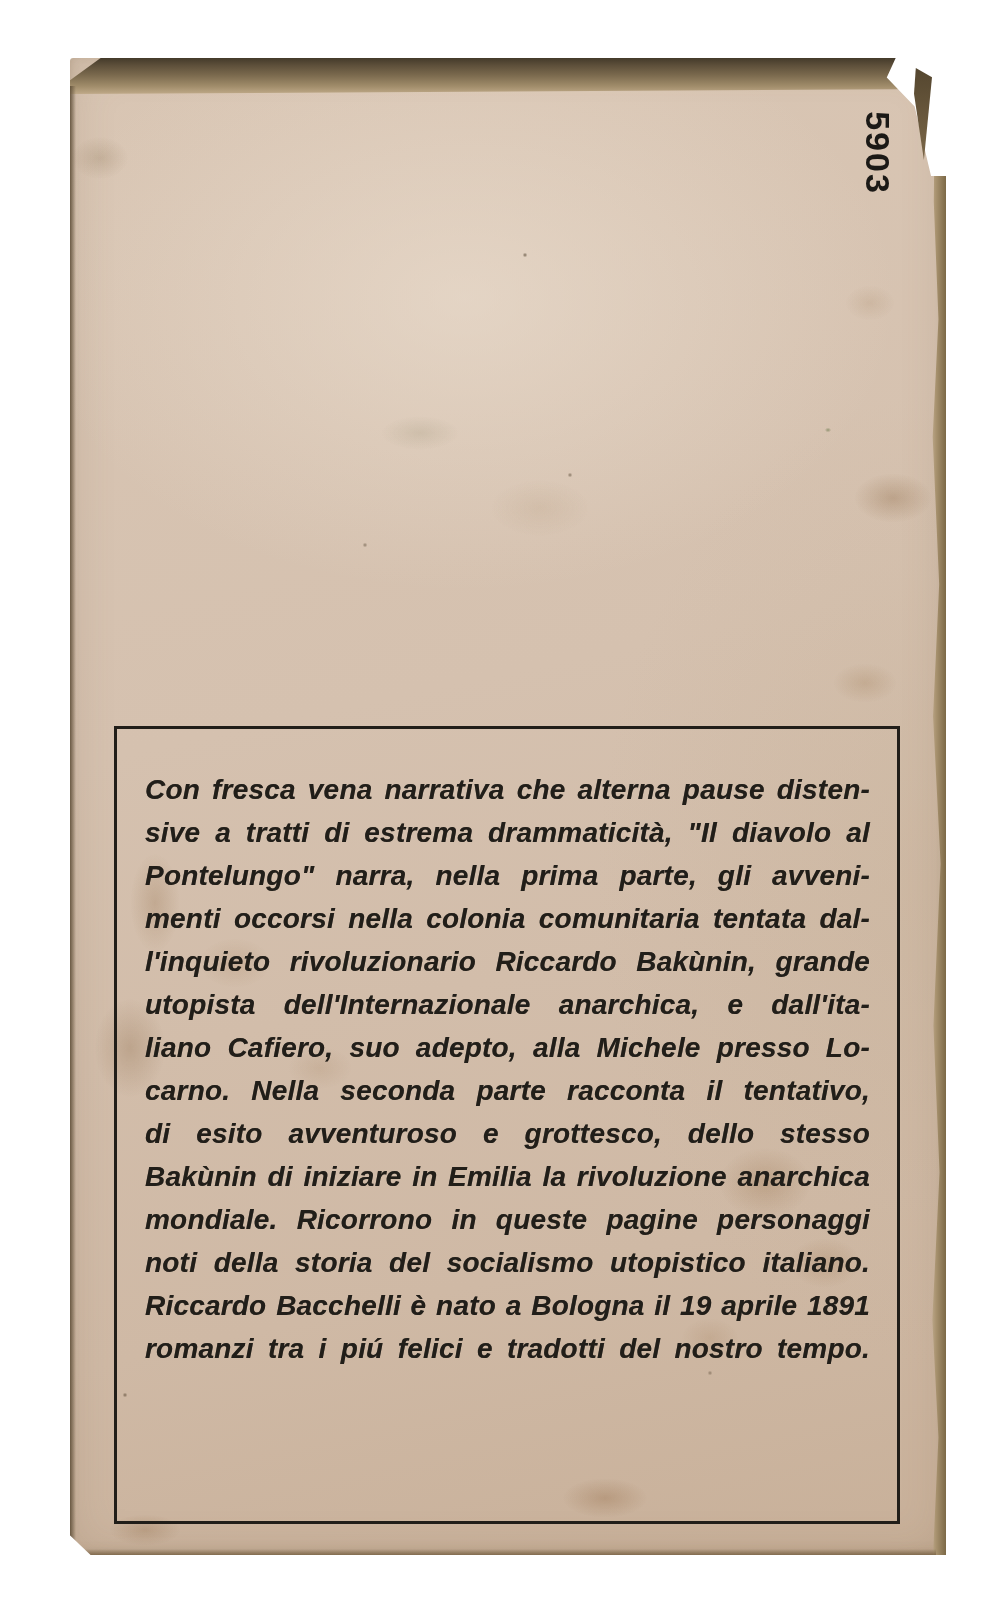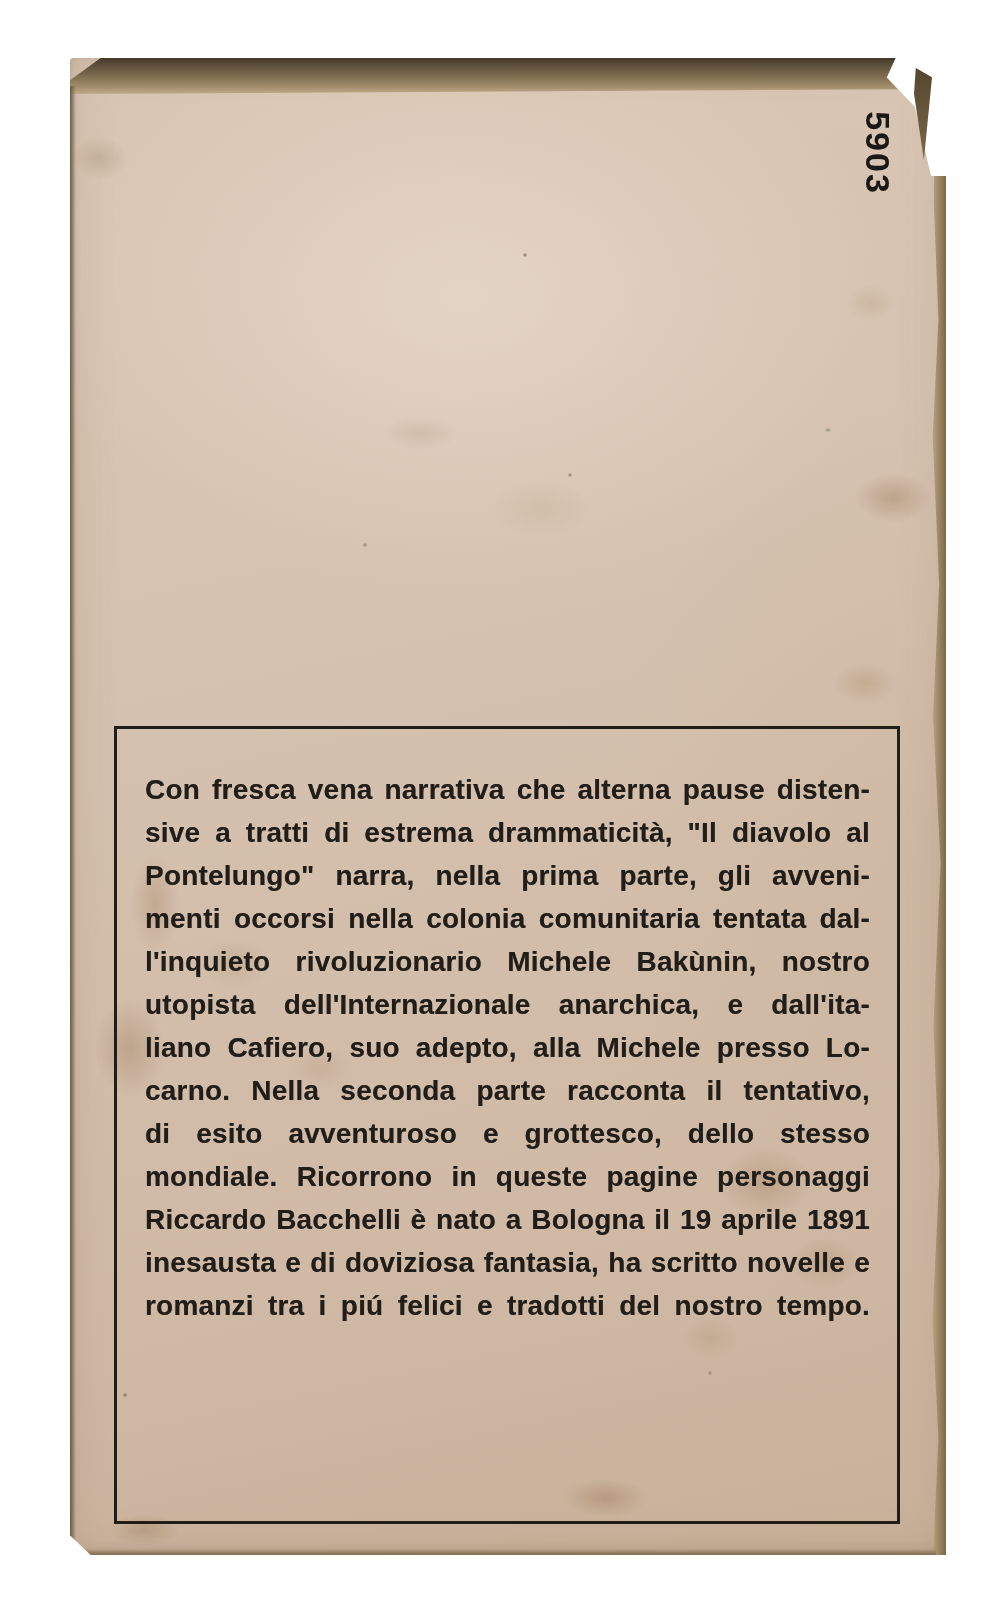--- a/index.html
+++ b/index.html
@@ -92,21 +92,21 @@
     color:#1b1916;
   }
   
   .blurb-frame{
     position:absolute;left:44px;top:668px;
     width:786px;height:798px;
     box-sizing:border-box;
     border:3px solid #211e19;
     padding:39px 27px 0 28px;
   }
-  .paragraph{margin:0;}
+  .paragraph{margin:0;font-style:italic;}
   .paragraph + .paragraph{}
   .text-line{
     font-size:28px;line-height:43px;font-weight:700;
     color:#211e19;
     letter-spacing:.2px;
     text-align:justify;
     text-align-last:justify;
     white-space:nowrap;
     text-shadow:0 0 .5px rgba(33,30,25,.55);
   }
@@ -126,27 +126,28 @@
     <div class="corner-bl"></div>
 
     <div class="catalog-number">5903</div>
 
     <div class="blurb-frame">
       <div class="paragraph">
           <div class="text-line">Con fresca vena narrativa che alterna pause disten-</div>
           <div class="text-line">sive a tratti di estrema drammaticità, "Il diavolo al</div>
           <div class="text-line">Pontelungo" narra, nella prima parte, gli avveni-</div>
           <div class="text-line">menti occorsi nella colonia comunitaria tentata dal-</div>
-          <div class="text-line">l'inquieto rivoluzionario Michele Bakùnin, nostro</div>
+          <div class="text-line">l'inquieto rivoluzionario Riccardo Bakùnin, grande</div>
           <div class="text-line">utopista dell'Internazionale anarchica, e dall'ita-</div>
           <div class="text-line">liano Cafiero, suo adepto, alla Michele presso Lo-</div>
           <div class="text-line">carno. Nella seconda parte racconta il tentativo,</div>
           <div class="text-line">di esito avventuroso e grottesco, dello stesso</div>
+          <div class="text-line">Bakùnin di iniziare in Emilia la rivoluzione anarchica</div>
           <div class="text-line">mondiale. Ricorrono in queste pagine personaggi</div>
+          <div class="text-line">noti della storia del socialismo utopistico italiano.</div>
         </div>
       <div class="paragraph">
           <div class="text-line">Riccardo Bacchelli è nato a Bologna il 19 aprile 1891</div>
-          <div class="text-line">inesausta e di doviziosa fantasia, ha scritto novelle e</div>
           <div class="text-line">romanzi tra i piú felici e tradotti del nostro tempo.</div>
         </div>
     </div>
   </div>
 </div>
 
 </body></html>

